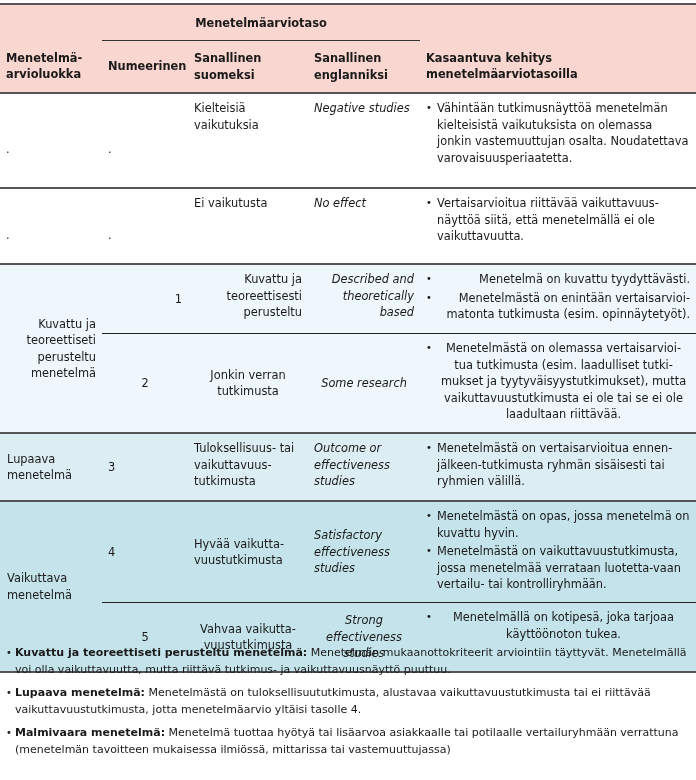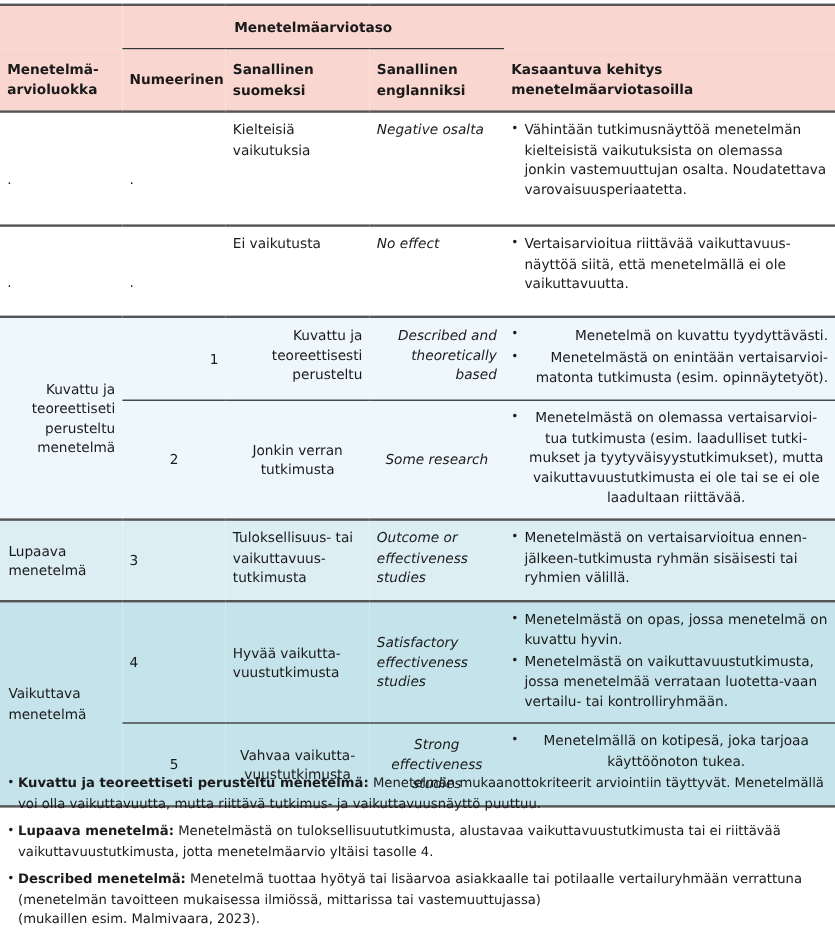--- a/index.html
+++ b/index.html
@@ -74,21 +74,21 @@
         <th><span>Sanallinen</span><br><span>suomeksi</span></th>
         <th><span>Sanallinen</span><br><span>englanniksi</span></th>
         <th><span>Kasaantuva kehitys</span><br><span>menetelmäarviotasoilla</span></th>
       </tr>
     </thead>
     <tbody>
       <tr class="r-neg">
         <td class="dot">.</td>
         <td class="dot">.</td>
         <td class="pad-top">Kielteisiä vaikutuksia</td>
-        <td class="en pad-top">Negative osalta</td>
+        <td class="en pad-top">Negative studies</td>
         <td class="pad-top">
             <ul class="bl">
               <li>Vähintään tutkimusnäyttöä menetelmän kielteisistä vaikutuksista on olemassa jonkin vastemuuttujan osalta. Noudatettava varovaisuusperiaatetta.</li>
             </ul>
           </td>
       </tr>
       <tr class="r-none sep">
         <td class="dot">.</td>
         <td class="dot">.</td>
         <td class="pad-top">Ei vaikutusta</td>
@@ -153,15 +153,15 @@
               <li>Menetelmällä on kotipesä, joka tarjoaa käyttöönoton tukea.</li>
             </ul>
           </td>
       </tr>
     </tbody>
   </table>
 
   <div class="notes">
     <div class="note"><b>Kuvattu ja teoreettiseti  perusteltu menetelmä:</b><span> Menetelmän mukaanottokriteerit arviointiin täyttyvät. Menetelmällä voi olla vaikuttavuutta, mutta riittävä tutkimus- ja vaikuttavuusnäyttö puuttuu.</span></div>
     <div class="note"><b>Lupaava menetelmä:</b><span> Menetelmästä on tuloksellisuututkimusta, alustavaa vaikuttavuustutkimusta tai ei riittävää vaikuttavuustutkimusta, jotta menetelmäarvio yltäisi tasolle 4.</span></div>
-    <div class="note"><b>Described menetelmä:</b><span> Menetelmä tuottaa hyötyä tai lisäarvoa asiakkaalle tai potilaalle vertailuryhmään verrattuna (menetelmän tavoitteen mukaisessa ilmiössä, mittarissa tai vastemuuttujassa)</span><br><span>(mukaillen esim. Malmivaara, 2023).</span></div>
+    <div class="note"><b>Malmivaara menetelmä:</b><span> Menetelmä tuottaa hyötyä tai lisäarvoa asiakkaalle tai potilaalle vertailuryhmään verrattuna (menetelmän tavoitteen mukaisessa ilmiössä, mittarissa tai vastemuuttujassa)</span><br></div>
   </div>
 </div>
 
 </body></html>

